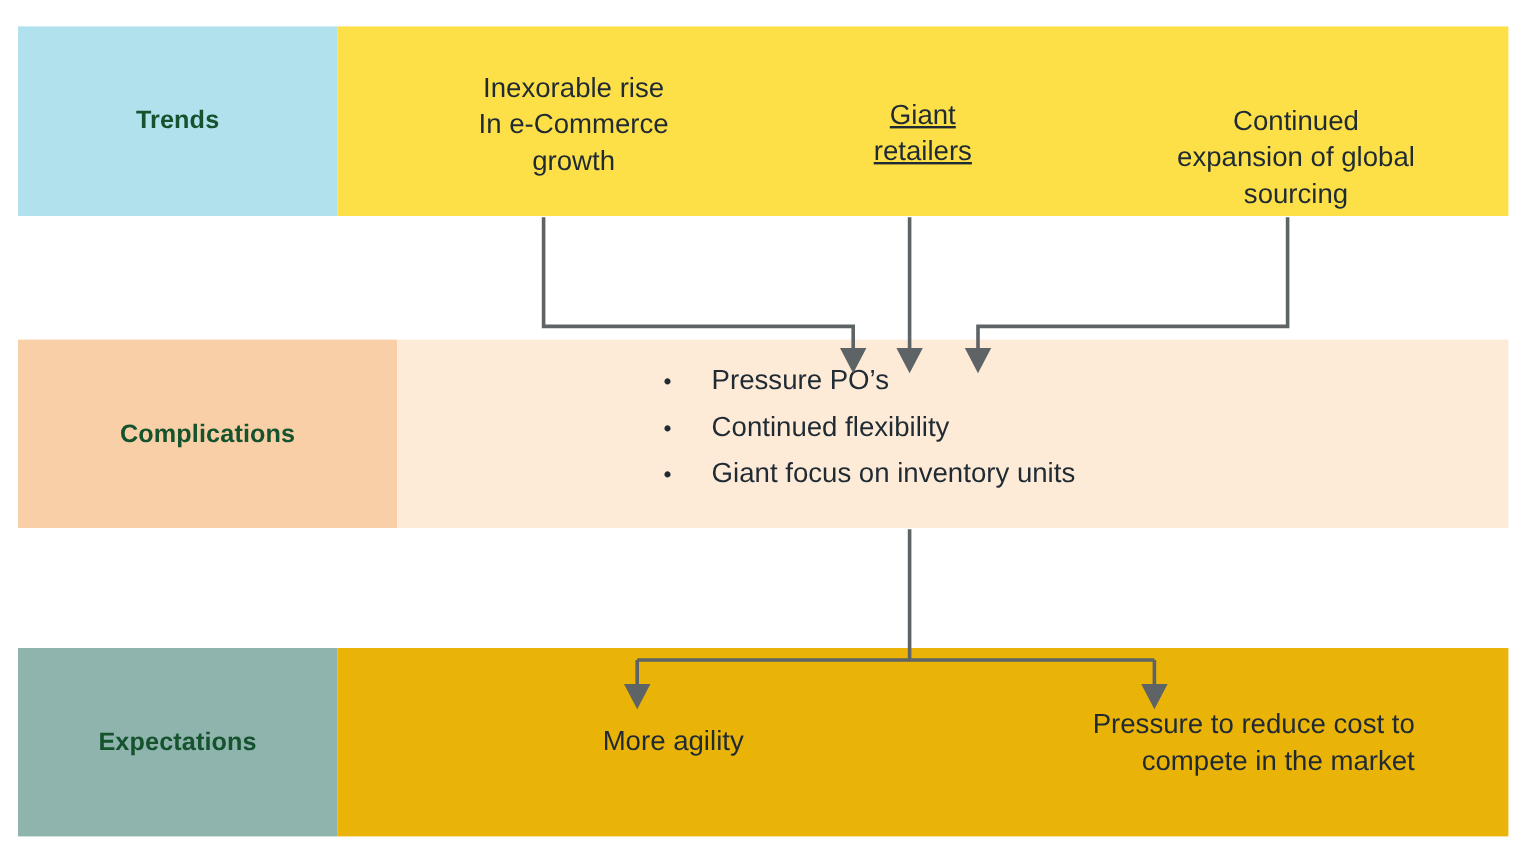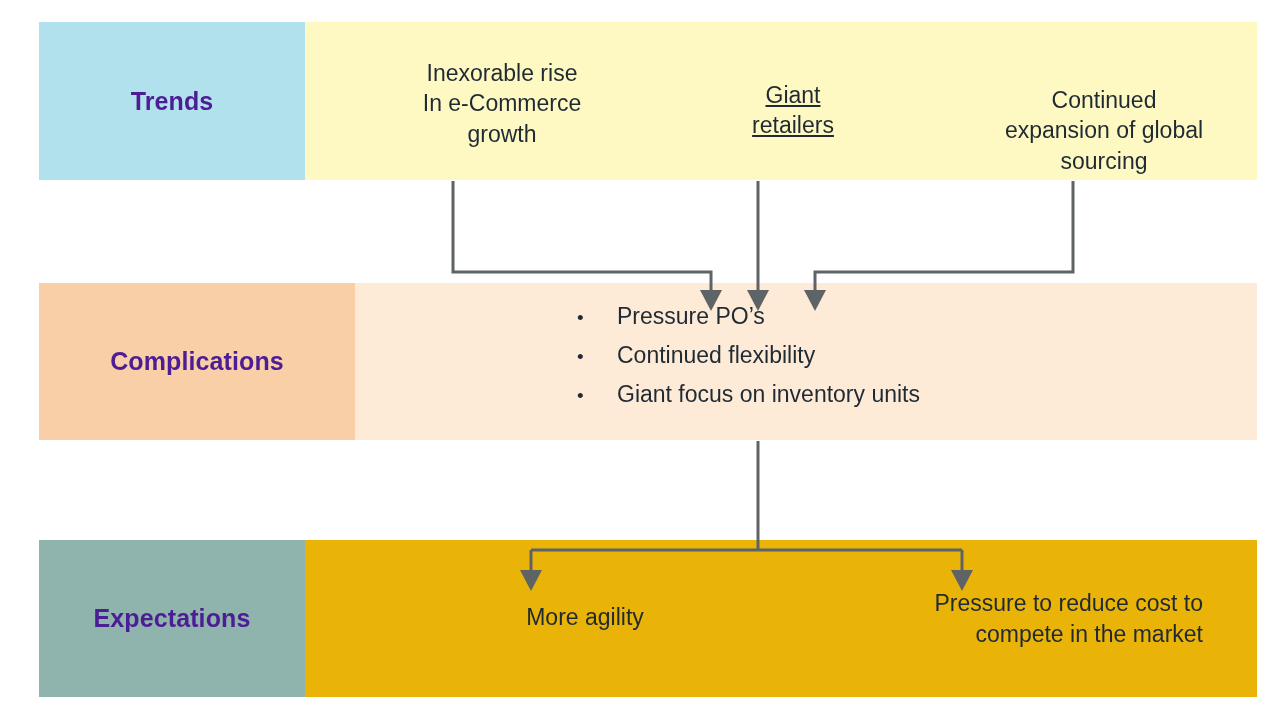--- a/index.html
+++ b/index.html
@@ -26,46 +26,45 @@
   .band {
     position: absolute;
     display: flex;
     align-items: stretch;
   }
 
   .band-label {
     display: flex;
     align-items: center;
     justify-content: center;
-    font-size: 25px;
+    font-size: 21px;
     font-weight: 600;
     letter-spacing: 0.1px;
-    color: #4c1d95;
+    color: #14532d;
     flex: 0 0 auto;
-    margin-left: 24px;
   }
 
   .band-body {
     position: relative;
     flex: 1 1 auto;
   }
 
   
   #band-trends {
     left: 15px;
     top: 22px;
     width: 1242px;
     height: 158px;
   }
   #band-trends .band-label {
     width: 266px;
     background: #b2e1ee;
   }
   #band-trends .band-body {
-    background: #fef9c3;
+    background: #fde047;
     padding-left: 48px;
   }
 
   
   #band-complications {
     left: 15px;
     top: 283px;
     width: 1242px;
     height: 157px;
   }

